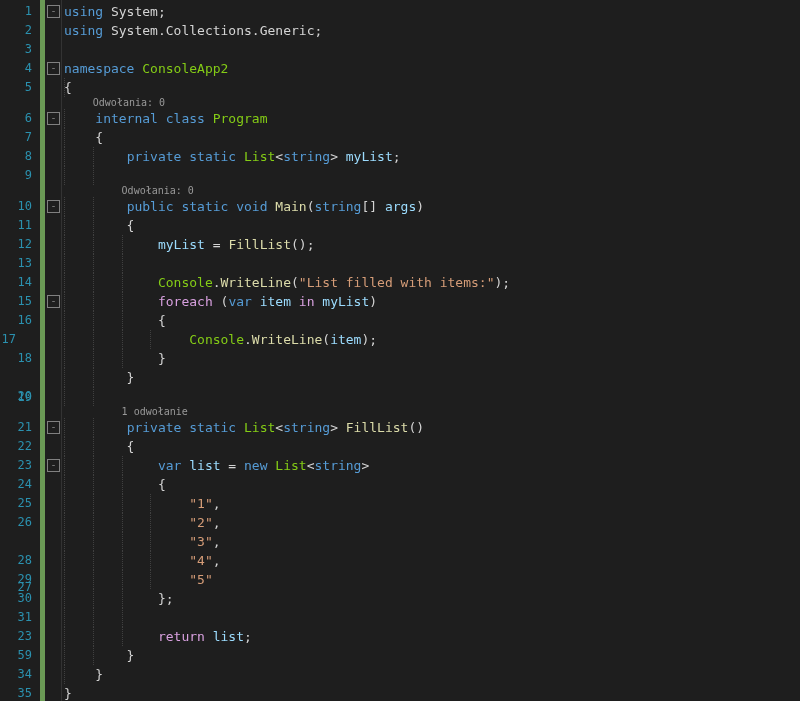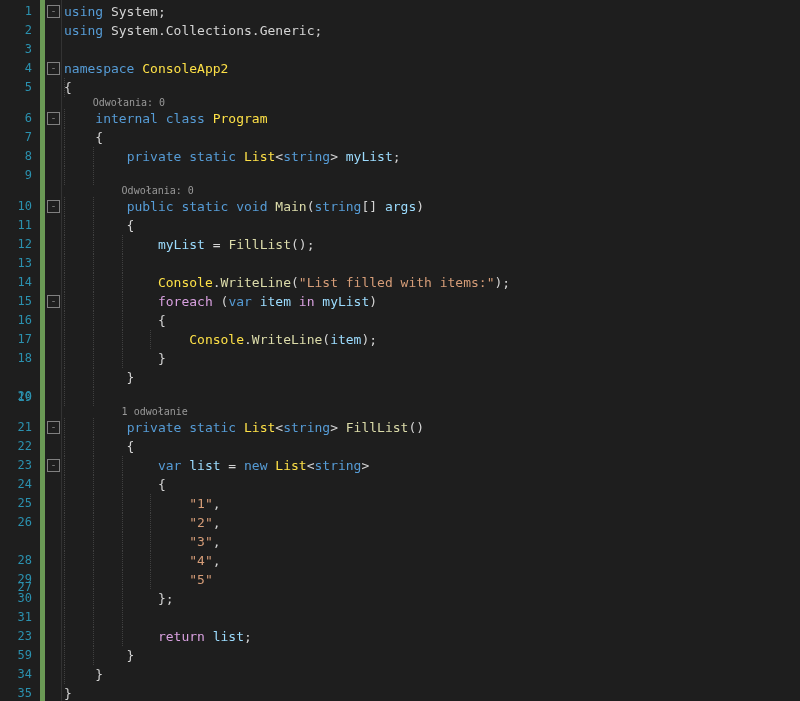--- a/index.html
+++ b/index.html
@@ -7,21 +7,21 @@
 .gutter{background:#1e1e1e;color:#2b91af;text-align:right;padding:0 8px 0 4px;user-select:none;line-height:19px;font-size:12px;min-width:28px}
 .gutter .ln{height:19px}
 .change-bar{width:5px;background:#6a9955;flex:0 0 5px}
 .fold{width:16px;flex:0 0 16px;background:#1e1e1e;border-right:1px solid #333;position:relative}
 .fold .fbox{position:absolute;left:2px;width:11px;height:11px;border:1px solid #808080;color:#808080;font-size:10px;line-height:9px;text-align:center;cursor:pointer;background:#1e1e1e}
 .code{flex:1;padding-left:2px;line-height:19px;white-space:pre;position:relative;background:#1e1e1e}
 .row{height:19px;position:relative}
 .codelens{position:absolute;font-size:10px;color:#999;line-height:12px;top:-12px}
 .kw{color:#569cd6}
 .ns{color:#d4d4d4}
-.cls{color:#fde047}
+.cls{color:#84cc16}
 .mth{color:#dcdcaa}
 .str{color:#d69d78}
 .var{color:#9cdcfe}
 .punc{color:#d4d4d4}
 .ctrl{color:#d8a0df}
 .ret{color:#d8a0df}
 .op{color:#d4d4d4}
 .brace{color:#d4d4d4}
 .ig{position:absolute;border-left:1px dotted #404040;top:0;bottom:0}
 </style>
@@ -39,21 +39,21 @@
       <div class="ln" style="position: absolute; top: 128px; right: 8px;">7</div>
       <div class="ln" style="position: absolute; top: 147px; right: 8px;">8</div>
       <div class="ln" style="position: absolute; top: 166px; right: 8px;">9</div>
       <div class="ln" style="position: absolute; top: 197px; right: 8px;">10</div>
       <div class="ln" style="position: absolute; top: 216px; right: 8px;">11</div>
       <div class="ln" style="position: absolute; top: 235px; right: 8px;">12</div>
       <div class="ln" style="position: absolute; top: 254px; right: 8px;">13</div>
       <div class="ln" style="position: absolute; top: 273px; right: 8px;">14</div>
       <div class="ln" style="position: absolute; top: 292px; right: 8px;">15</div>
       <div class="ln" style="position: absolute; top: 311px; right: 8px;">16</div>
-      <div class="ln" style="position: absolute; top: 330px; right: 8px;">17</div>
+      <div class="ln" style="position: absolute; top: 330px; right: 24px;">17</div>
       <div class="ln" style="position: absolute; top: 349px; right: 8px;">18</div>
       <div class="ln" style="position: absolute; top: 368px; right: 8px; margin-top: 20px;">19</div>
       <div class="ln" style="position: absolute; top: 387px; right: 8px;">20</div>
       <div class="ln" style="position: absolute; top: 418px; right: 8px;">21</div>
       <div class="ln" style="position: absolute; top: 437px; right: 8px;">22</div>
       <div class="ln" style="position: absolute; top: 456px; right: 8px;">23</div>
       <div class="ln" style="position: absolute; top: 475px; right: 8px;">24</div>
       <div class="ln" style="position: absolute; top: 494px; right: 8px;">25</div>
       <div class="ln" style="position: absolute; top: 513px; right: 8px; text-align: right;">26</div>
       <div class="ln" style="position: absolute; top: 532px; right: 8px; margin-top: 46px;">27</div>

